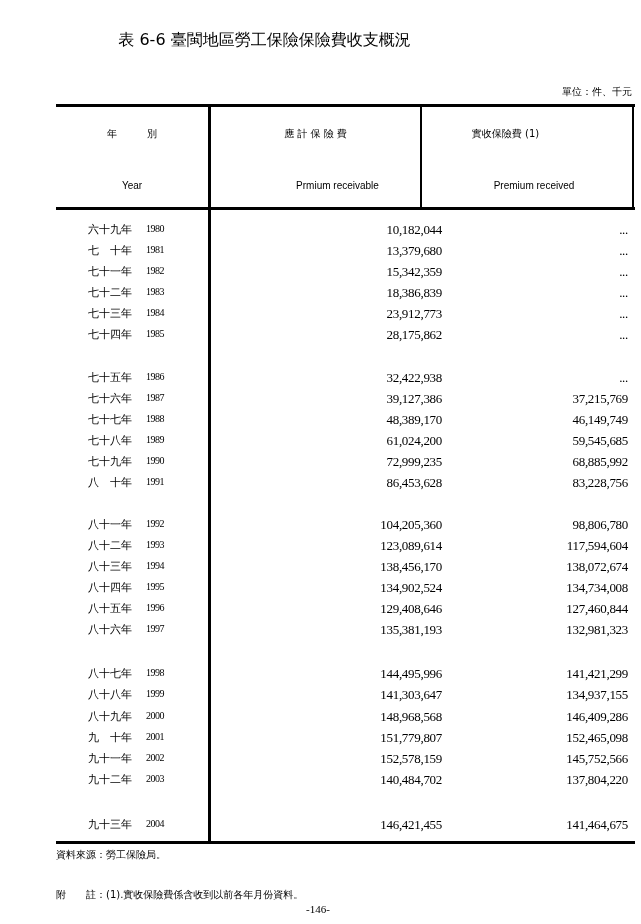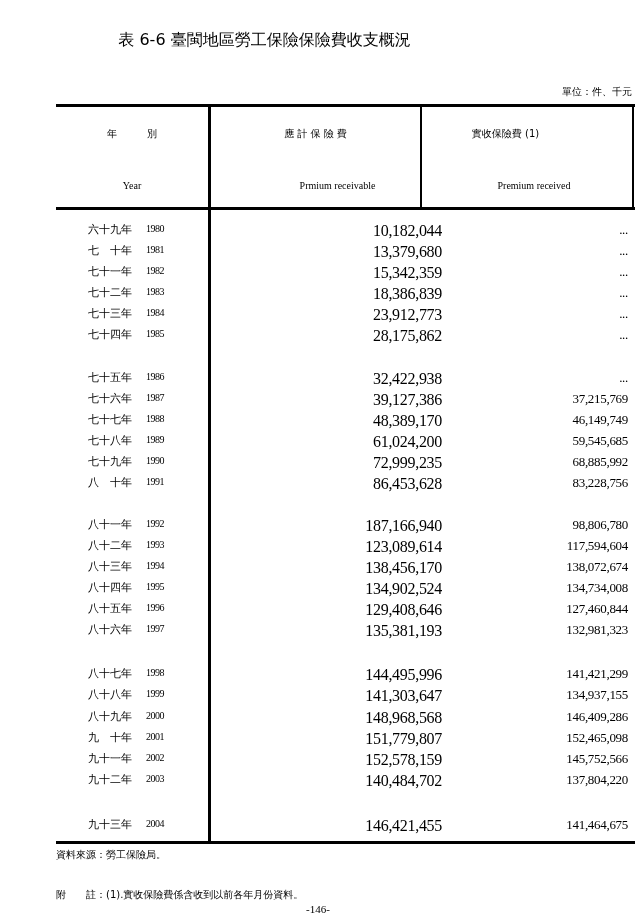--- a/index.html
+++ b/index.html
@@ -5,25 +5,25 @@
   html, body { margin:0; padding:0; background:#ffffff; }
   body { width:641px; height:924px; position:relative; overflow:hidden;
          font-family:"DejaVu Serif", "Liberation Serif", serif; color:#000; }
   .title { position:absolute; left:0; width:529px; top:30px; text-align:center;
            font-family:"DejaVu Sans", sans-serif; font-size:16px; letter-spacing:0px; }
   .unit { position:absolute; right:9px; top:85px; font-family:"DejaVu Sans", sans-serif; font-size:10px; }
   .hline { position:absolute; background:#000; }
   .vline { position:absolute; background:#000; }
   .hcell { position:absolute; text-align:center; font-size:10px; }
   .hcell.zh { font-family:"DejaVu Sans", sans-serif; font-size:10px; }
-  .hcell.en { font-family:Liberation Serif, serif; font-size:10px; }
+  .hcell.en { font-family:Liberation Sans, sans-serif; font-size:10px; }
   .row { position:absolute; left:56px; width:578px; height:21px; }
   .row .ryear-zh { position:absolute; left:32px; top:0; font-family:"DejaVu Sans", sans-serif; font-size:11px; white-space:pre; }
   .row .ryear-en { position:absolute; left:90px; top:1px; font-family:"Liberation Serif", serif; font-size:10px; letter-spacing:-0.5px; }
-  .row .rv1 { position:absolute; right:192px; top:0; font-family:"Liberation Serif", serif; font-size:16px; letter-spacing:-0.3px;margin-left:36px; }
+  .row .rv1 { position:absolute; right:192px; top:0; font-family:"Liberation Serif", serif; font-size:13px; letter-spacing:-0.3px;margin-left:36px; }
   .row .rv2 { position:absolute; right:6px; top:0; font-family:"Liberation Serif", serif; font-size:13px; letter-spacing:-0.3px; }
   .note { position:absolute; left:56px; font-family:"DejaVu Sans", sans-serif; font-size:10px; white-space:pre; }
   .page { position:absolute; left:0; width:636px; text-align:center; top:903px; font-family:"Liberation Serif", serif; font-size:11px; }
 </style>
 </head>
 <body>
 
 <div class="title">表 6-6 臺閩地區勞工保險保險費收支概況</div>
 <div class="unit">單位：件、千元</div>
 
@@ -112,21 +112,21 @@
   <div class="row" style="top:475px;">
       <span class="ryear-zh">八　十年</span>
       <span class="ryear-en">1991</span>
       <span class="rv1">86,453,628</span>
       <span class="rv2">83,228,756</span>
     </div>
 
   <div class="row" style="top:517px;">
       <span class="ryear-zh">八十一年</span>
       <span class="ryear-en">1992</span>
-      <span class="rv1">187,166,940</span>
+      <span class="rv1">104,205,360</span>
       <span class="rv2">98,806,780</span>
     </div>
   <div class="row" style="top:538px;">
       <span class="ryear-zh">八十二年</span>
       <span class="ryear-en">1993</span>
       <span class="rv1">123,089,614</span>
       <span class="rv2">117,594,604</span>
     </div>
   <div class="row" style="top:559px;">
       <span class="ryear-zh">八十三年</span>

